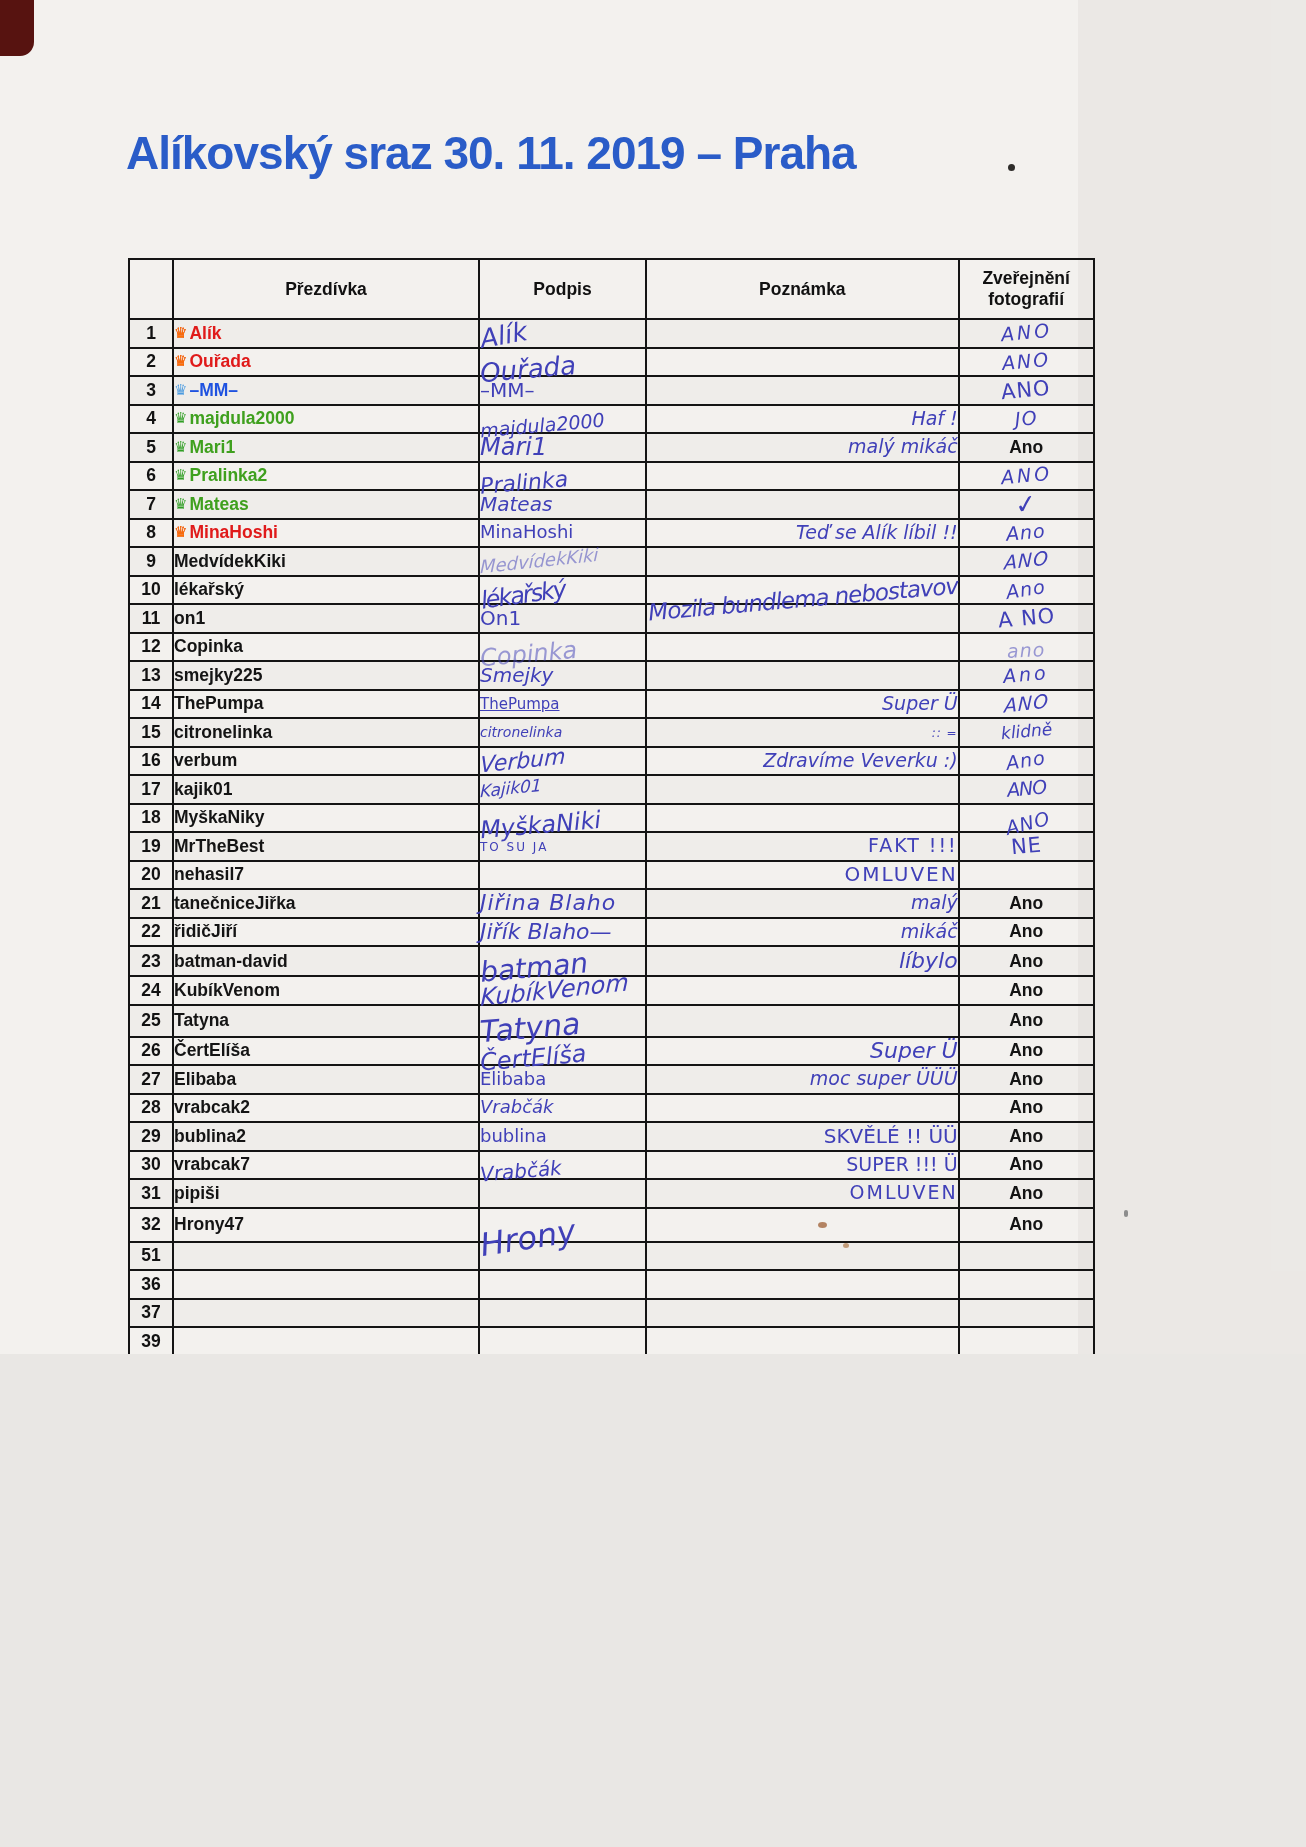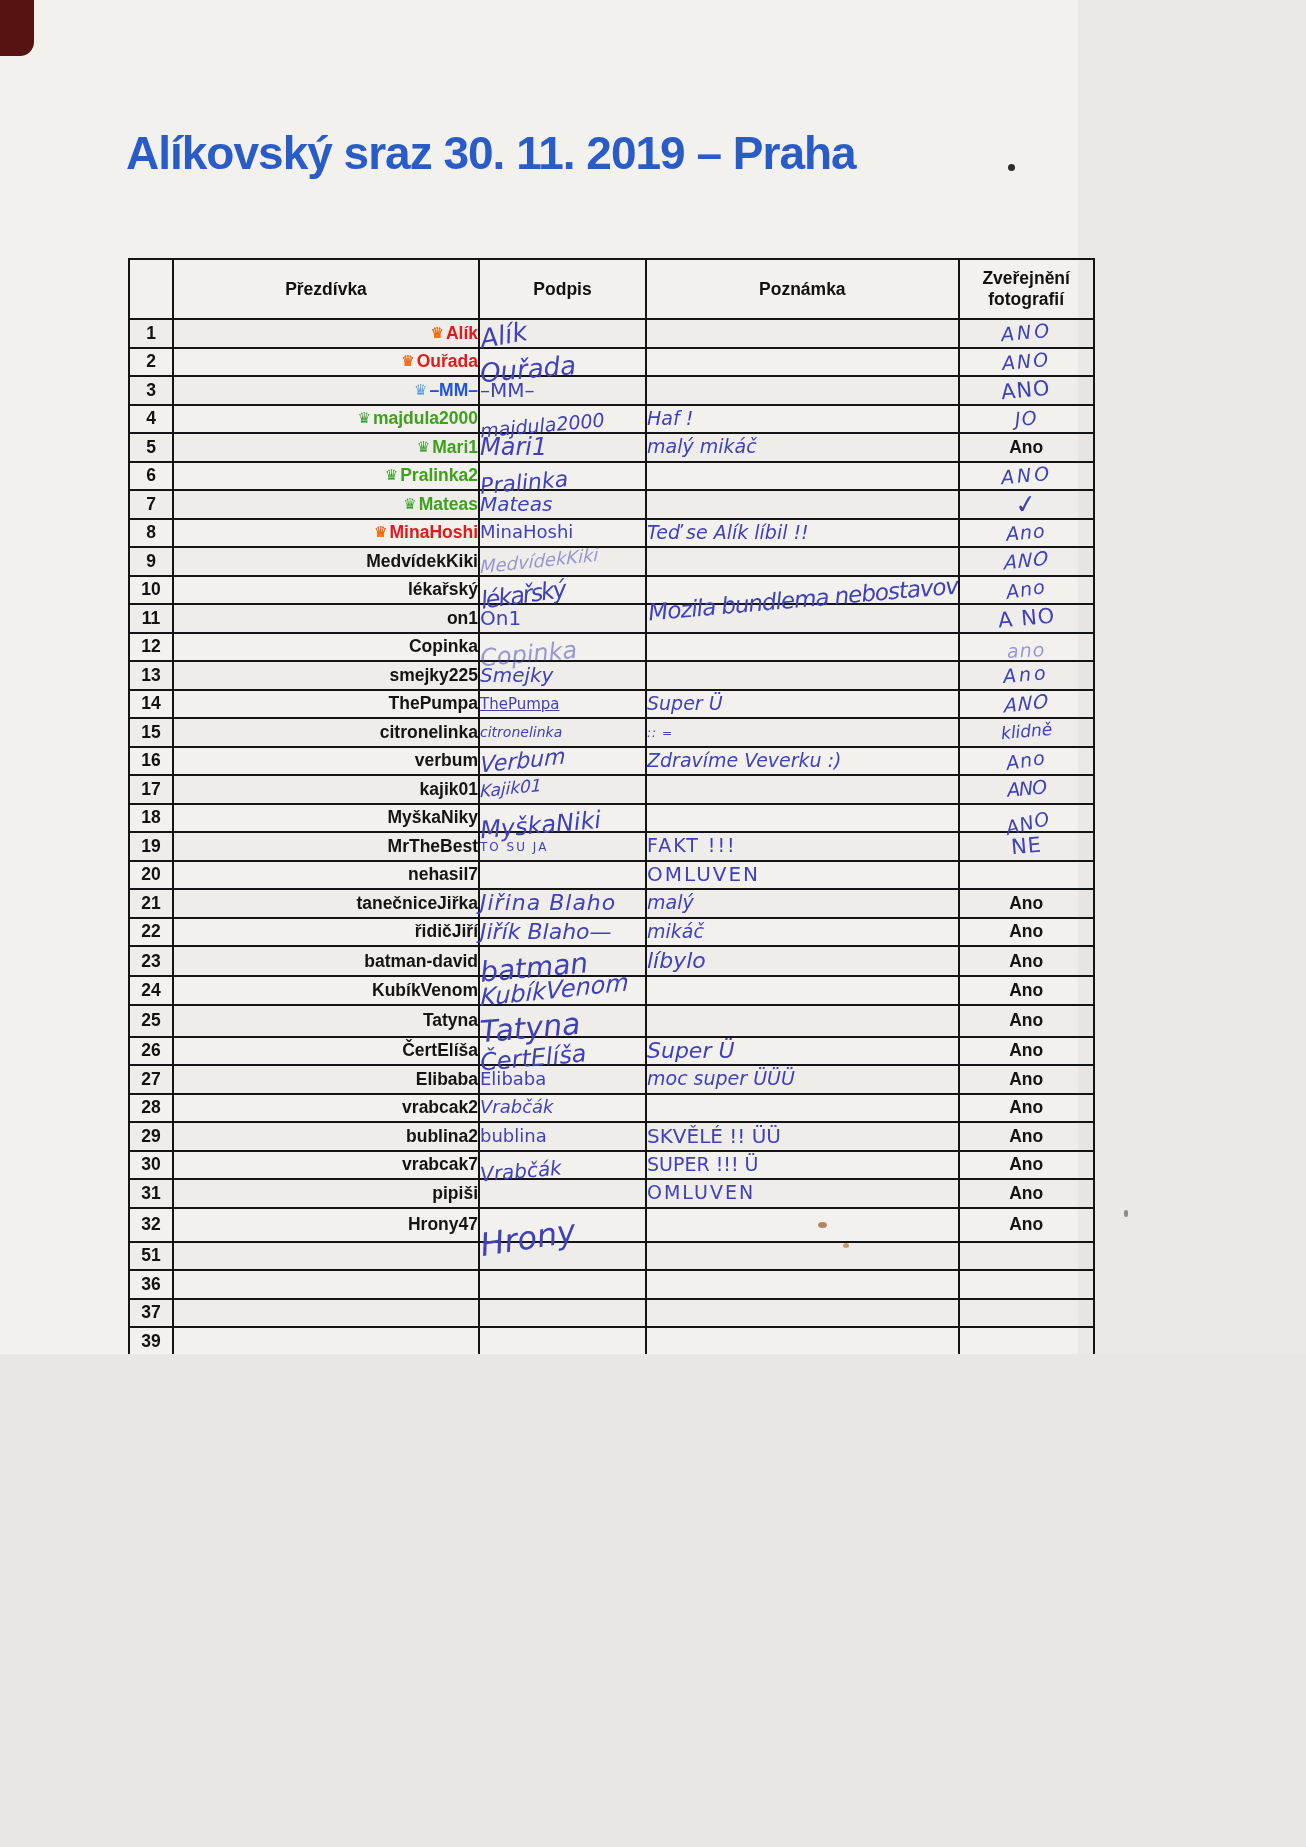--- a/index.html
+++ b/index.html
@@ -22,23 +22,23 @@
   table.sheet col.c1{width:306px}
   table.sheet col.c2{width:167px}
   table.sheet col.c3{width:218px}
   table.sheet col.c4{width:135px}
   table.sheet th,table.sheet td{border:2.4px solid #141414;padding:0 0 0 0;overflow:visible;white-space:nowrap;vertical-align:middle;}
   table.sheet thead th{height:58px;font-size:17.5px;font-weight:bold;color:#111;text-align:center;white-space:normal;line-height:1.2;}
   table.sheet tbody td{height:26.5px;}
   table.sheet tbody tr:nth-child(odd) td{background:rgba(80,75,70,0.025);}
 
   td.cell-num{text-align:center;font-weight:bold;font-size:17.5px;color:#121212;}
-  td.cell-nick{padding-left:9px;text-align:right;}
+  td.cell-nick{padding-left:9px;}
   td.cell-sig{padding-left:10px;}
-  td.cell-note{padding-left:12px;}
+  td.cell-note{padding-left:12px;text-align:right;}
   td.cell-consent{text-align:center;}
 
   .crown{font-size:15px;margin-right:2px;vertical-align:1px;line-height:1;}
   .crown-orange{color:var(--crown-orange,#ff7300);text-shadow:0 0 .6px #d21a00;}
   .crown-blue{color:var(--crown-blue,#4b9be0);}
   .crown-green{color:var(--crown-green,#2f9e23);}
   .nick{font-weight:bold;font-size:17.5px;color:#141414;}
   .nick-red{color:var(--red,#e01a1a);}
   .nick-blue{color:var(--blue,#1f52e0);}
   .nick-green{color:var(--green,#3fa01e);}

